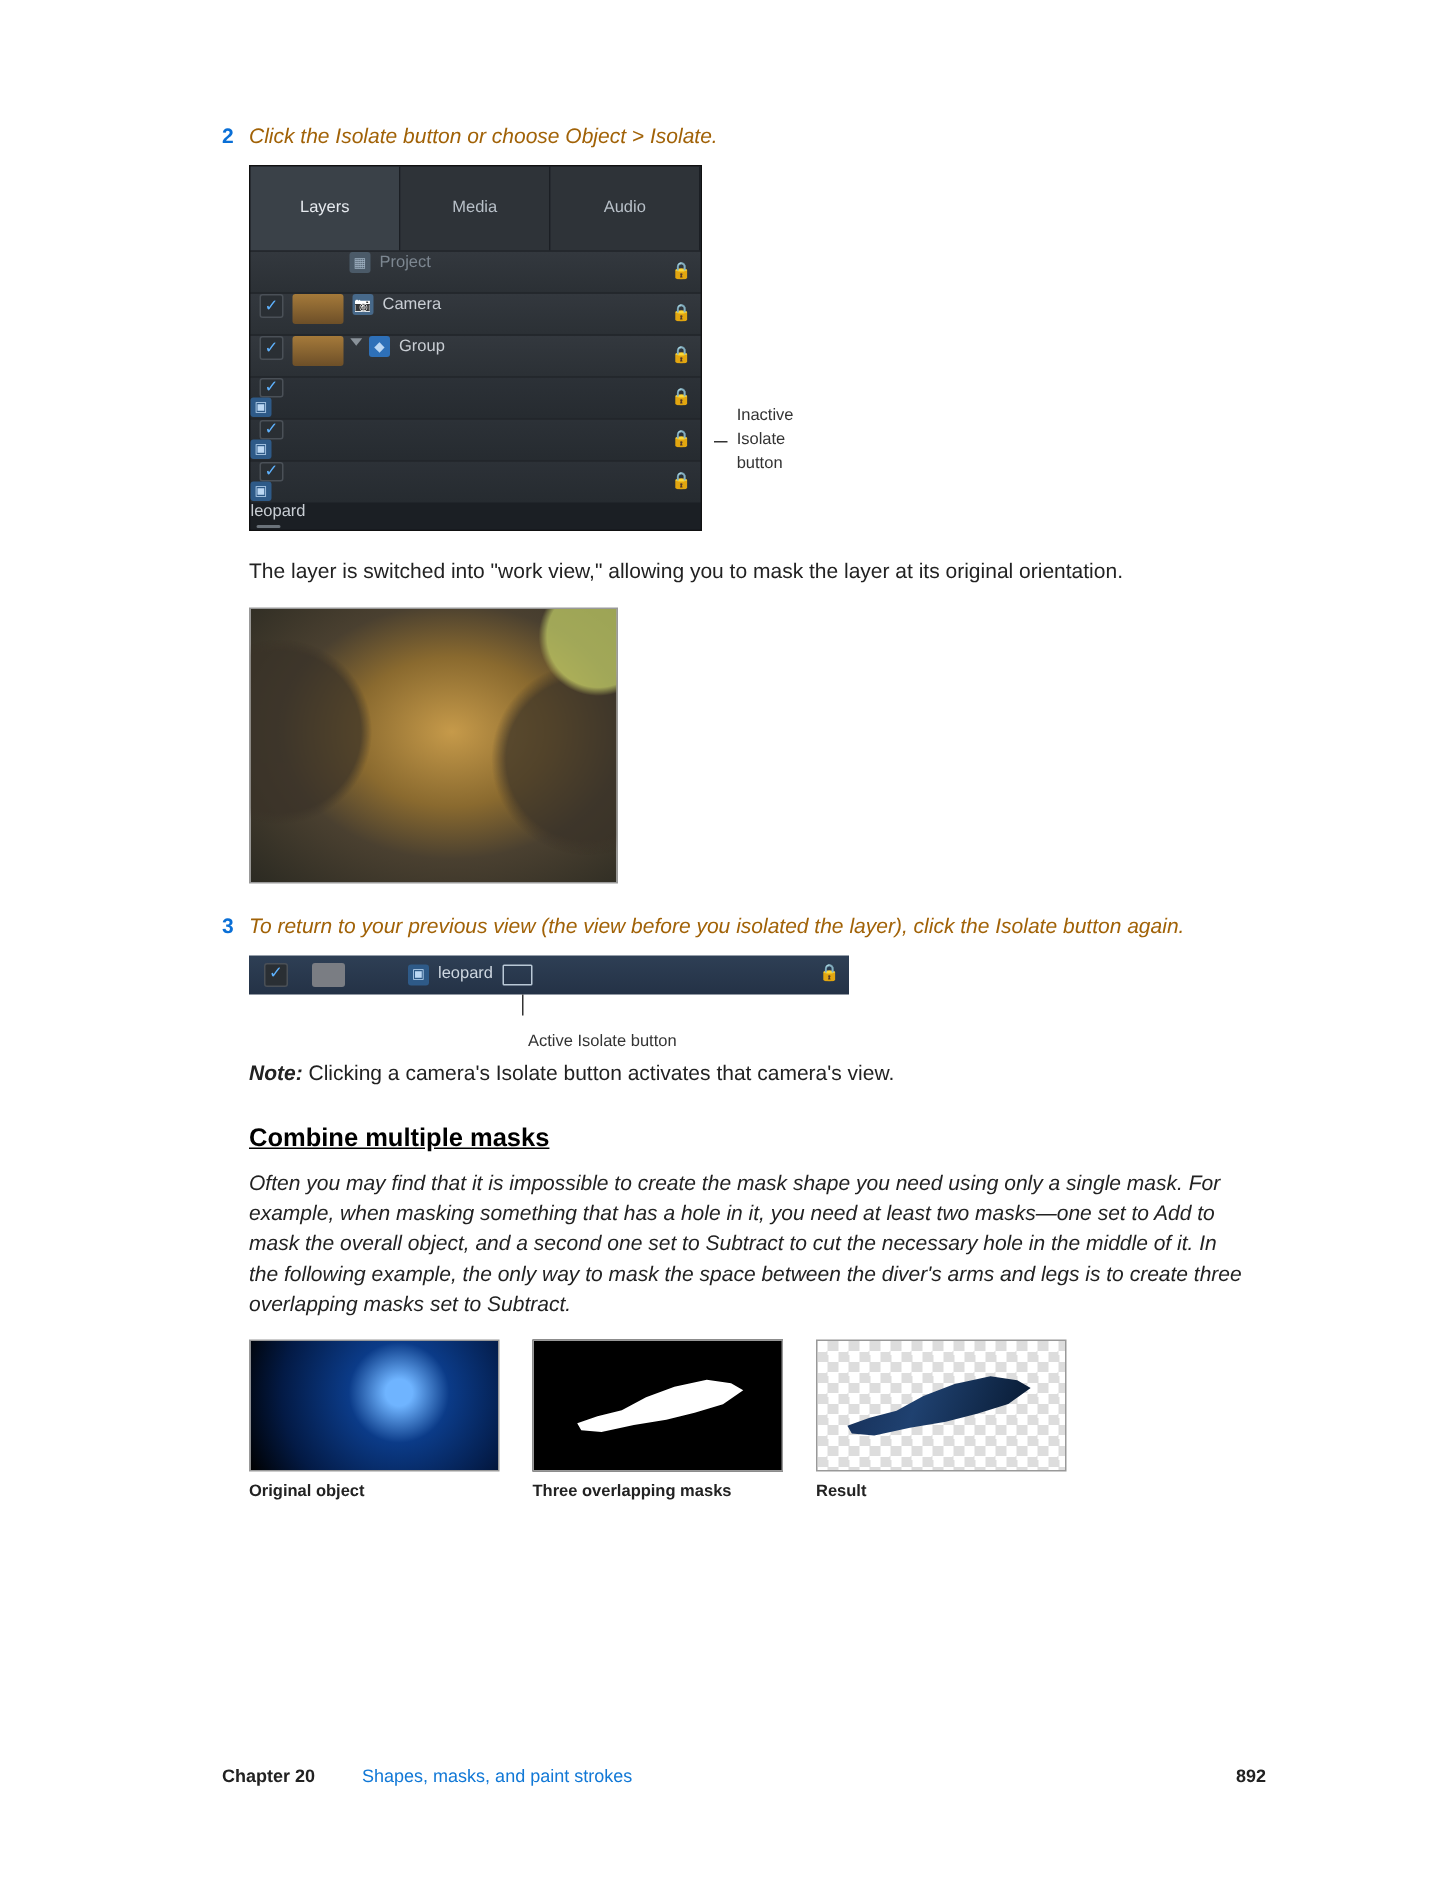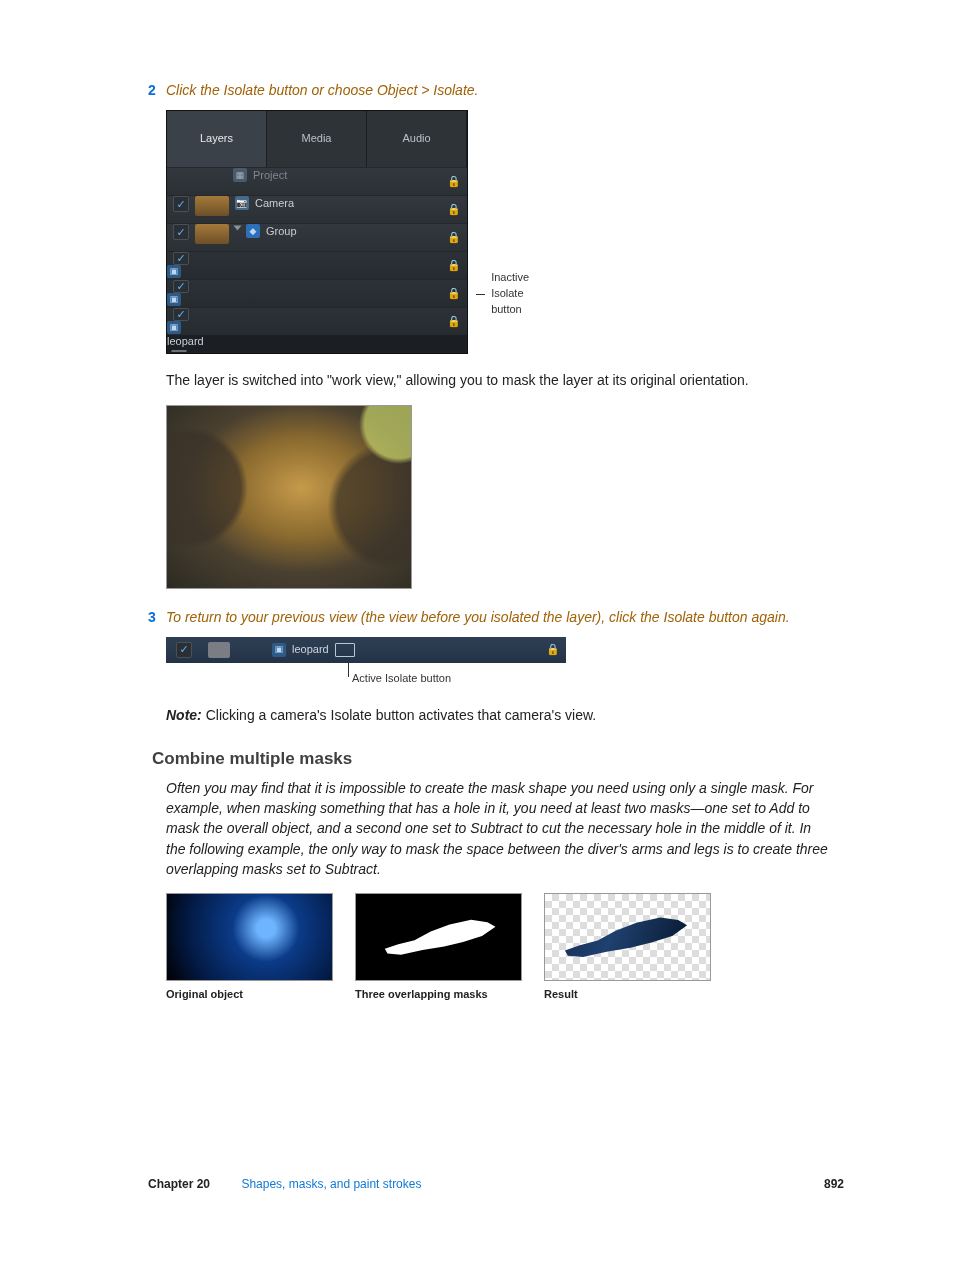--- a/index.html
+++ b/index.html
@@ -163,29 +163,30 @@
     position: relative;
   }
   .callout-v {
     position: absolute;
     left: 182px; top: 26px;
     width: 1px; height: 14px;
     background: #333;
   }
   .callout-v-txt {
     position: absolute;
-    left: 186px; top: 34px;
+    left: 186px; top: 50px;
     font-size: 11px;
     color: #333;
   }
   .h2-blue {
-    color: #404040;
+    color: #000000;
     font-weight: 600;
     font-size: 17px;
-    margin: 22px 0 6px 4px;
+    margin: 22px 0 6px 18px;
+    text-decoration: underline;
   }
   .body-para { margin: 0 10px 14px 18px; font-style: italic; }
   .triptych {
     display: flex;
     gap: 24px;
     margin: 10px 0 0 18px;
   }
   .tri {
     width: 165px;
   }

